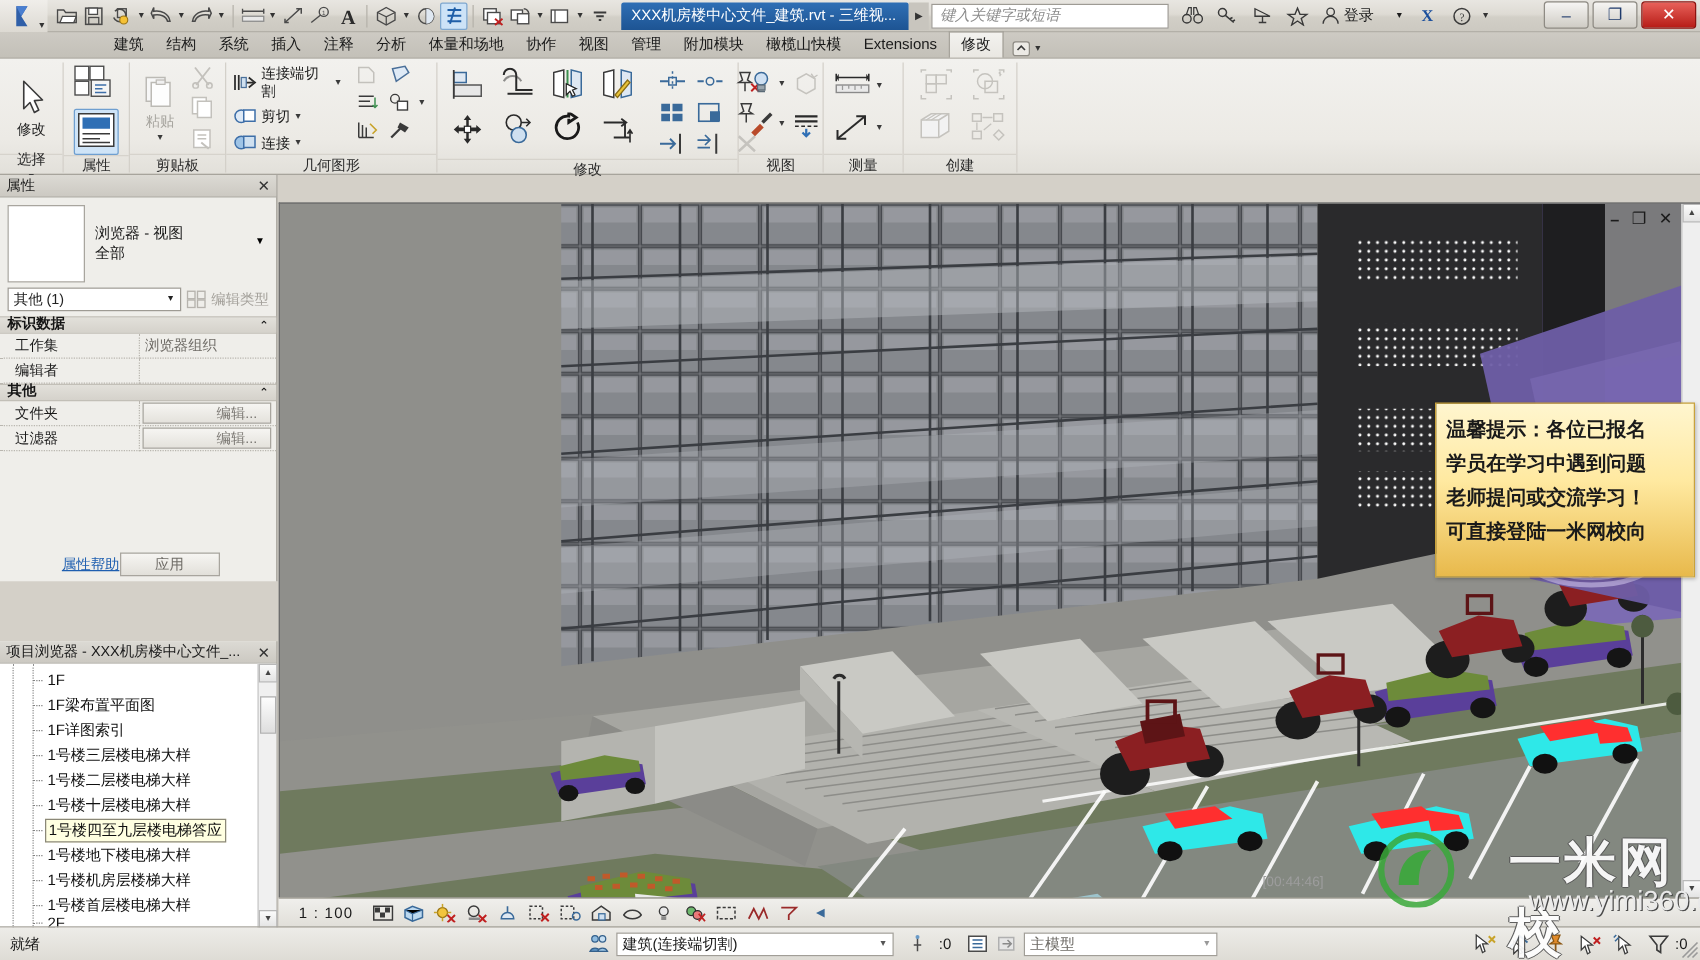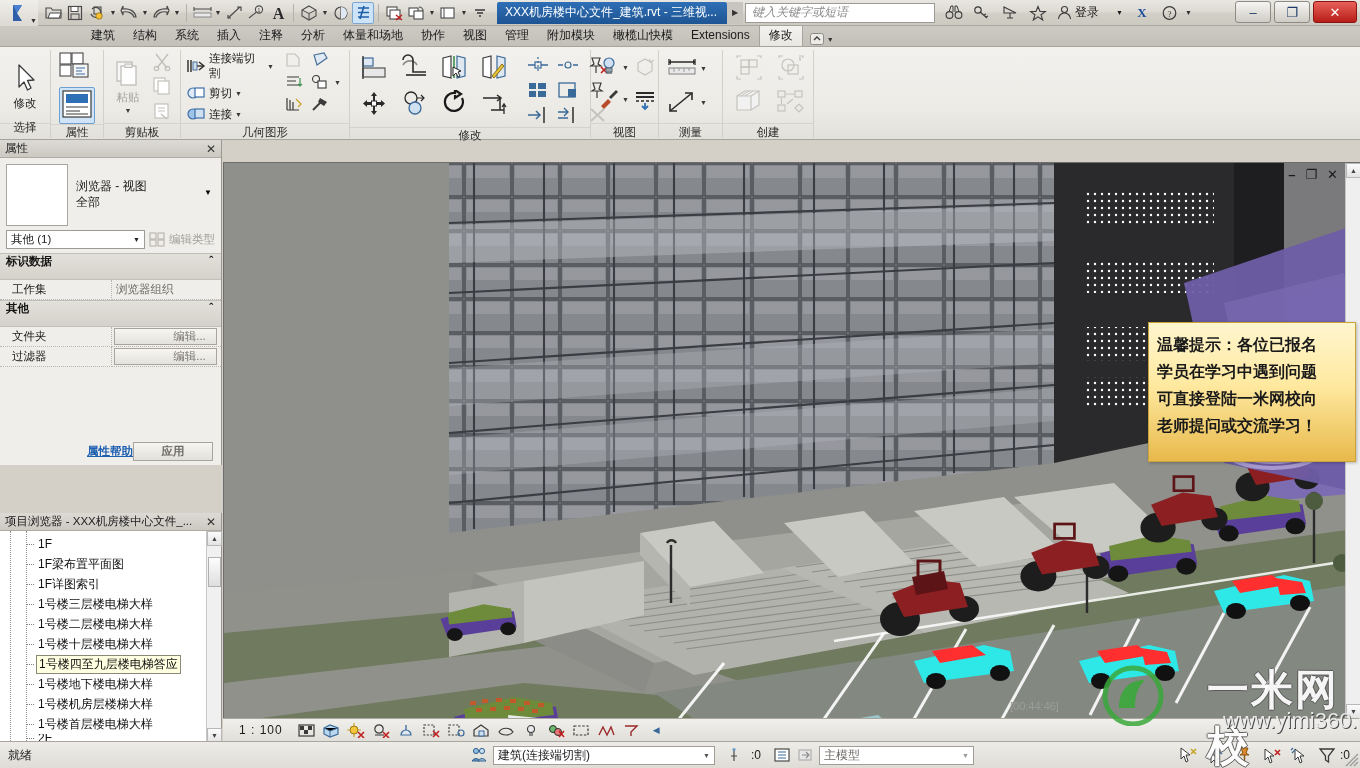--- a/index.html
+++ b/index.html
@@ -138,40 +138,40 @@
 
   .prop-selrow { display:flex; align-items:center; gap:4px; padding:0 6px 4px 6px; }
   .prop-combo {
     flex:1; height:19px; background:#fff; border:1px solid #9e9b94;
     display:flex; align-items:center; justify-content:space-between;
     padding:0 4px; font-size:11.5px; color:#222;
   }
   .prop-edit { display:flex; align-items:center; gap:3px; font-size:11.5px; color:#a3a09a; }
 
   .grp-hdr {
-    height:27px; background: linear-gradient(180deg,#e2e0da,#d5d2cb);
+    height:14px; background: linear-gradient(180deg,#e2e0da,#d5d2cb);
     border-top:1px solid #c2bfb7; border-bottom:1px solid #c2bfb7;
-    display:flex; align-items:flex-start; justify-content:space-between;
+    display:flex; align-items:flex-end; justify-content:space-between;
     padding:0 6px; font-size:11.5px; color:#151515; font-weight:bold;
   }
   .prow { display:flex; height:20px; align-items:stretch; font-size:11.5px; }
   .pk {
     width:112px; padding-left:12px; display:flex; align-items:center; color:#1a1a1a;
     border-bottom:1px dotted #b9b6af; border-right:1px dotted #b9b6af;
   }
   .pv { flex:1; display:flex; align-items:center; padding-left:4px; color:#6e6b66;
     border-bottom:1px dotted #b9b6af; }
   .pv-btn {
     margin:1px 4px 1px 2px; flex:1; height:17px; border:1px solid #a8a59e;
     background:linear-gradient(180deg,#f6f5f2,#e4e2dc);
     display:flex; align-items:center; justify-content:center; color:#7a7772; font-size:11.5px;padding-left:48px;
   }
   .prop-foot {
     position:absolute; left:4px; right:0; bottom:0; height:28px;
-    display:flex; align-items:center; justify-content:flex-end; padding:0 8px;font-weight:bold;
+    display:flex; align-items:center; justify-content:center; padding:0 8px;
   }
   .prop-help { color:#1f5fb0; text-decoration:underline; font-size:11.5px; }
   .apply-btn {
     width:80px; height:19px; border:1px solid #a8a59e;
     background:linear-gradient(180deg,#f6f5f2,#e2e0da);
     display:flex; align-items:center; justify-content:center; font-size:11.5px; color:#6f6c67;
   }
 
   
   .browser-body { position:absolute; left:0; right:0; top:0; bottom:16px; background:#fff; overflow:hidden; }
@@ -920,20 +920,24 @@
     </div>
 
     <div class="grp-hdr">
       <span>标识数据</span>
       <span style="font-size:9px;">⌃</span>
     </div>
     <div class="prow">
       <div class="pk">工作集</div>
       <div class="pv">浏览器组织</div>
     </div>
+    <div class="prow">
+      <div class="pk">编辑者</div>
+      <div class="pv"></div>
+    </div>
 
     <div class="grp-hdr">
       <span>其他</span>
       <span style="font-size:9px;">⌃</span>
     </div>
     <div class="prow">
       <div class="pk">文件夹</div>
       <div class="pv" style="padding:0;">
         <div class="pv-btn">编辑...</div>
       </div>
@@ -1302,22 +1306,22 @@
       <div class="sc-arrow">▲</div>
       <div class="sc-arrow" style="position:absolute;bottom:0;left:0;">▼</div>
     </div>
   </div>
 
   <div class="timecode">[00:44:46]</div>
 
   <div class="tooltip-box">
     <div>温馨提示：各位已报名</div>
     <div>学员在学习中遇到问题</div>
+    <div>老师提问或交流学习！</div>
     <div>可直接登陆一米网校向</div>
-    <div>老师提问或交流学习！</div>
   </div>
 
   <div class="watermark">
     <svg width="110" height="62" viewBox="0 0 110 62" style="position:absolute;left:0;top:-4px;">
       <circle cx="38" cy="32" r="28" fill="none" stroke="#3aa83a" stroke-width="5" opacity=".85"></circle>
       <path d="M24 44 C24 26 34 16 50 16 C42 24 40 32 40 44 Z" fill="#3aa83a" opacity=".9"></path>
     </svg>
     <div class="wm-text">一米网校</div>
     <div class="wm-url">www.yimi360.com</div>
   </div>

